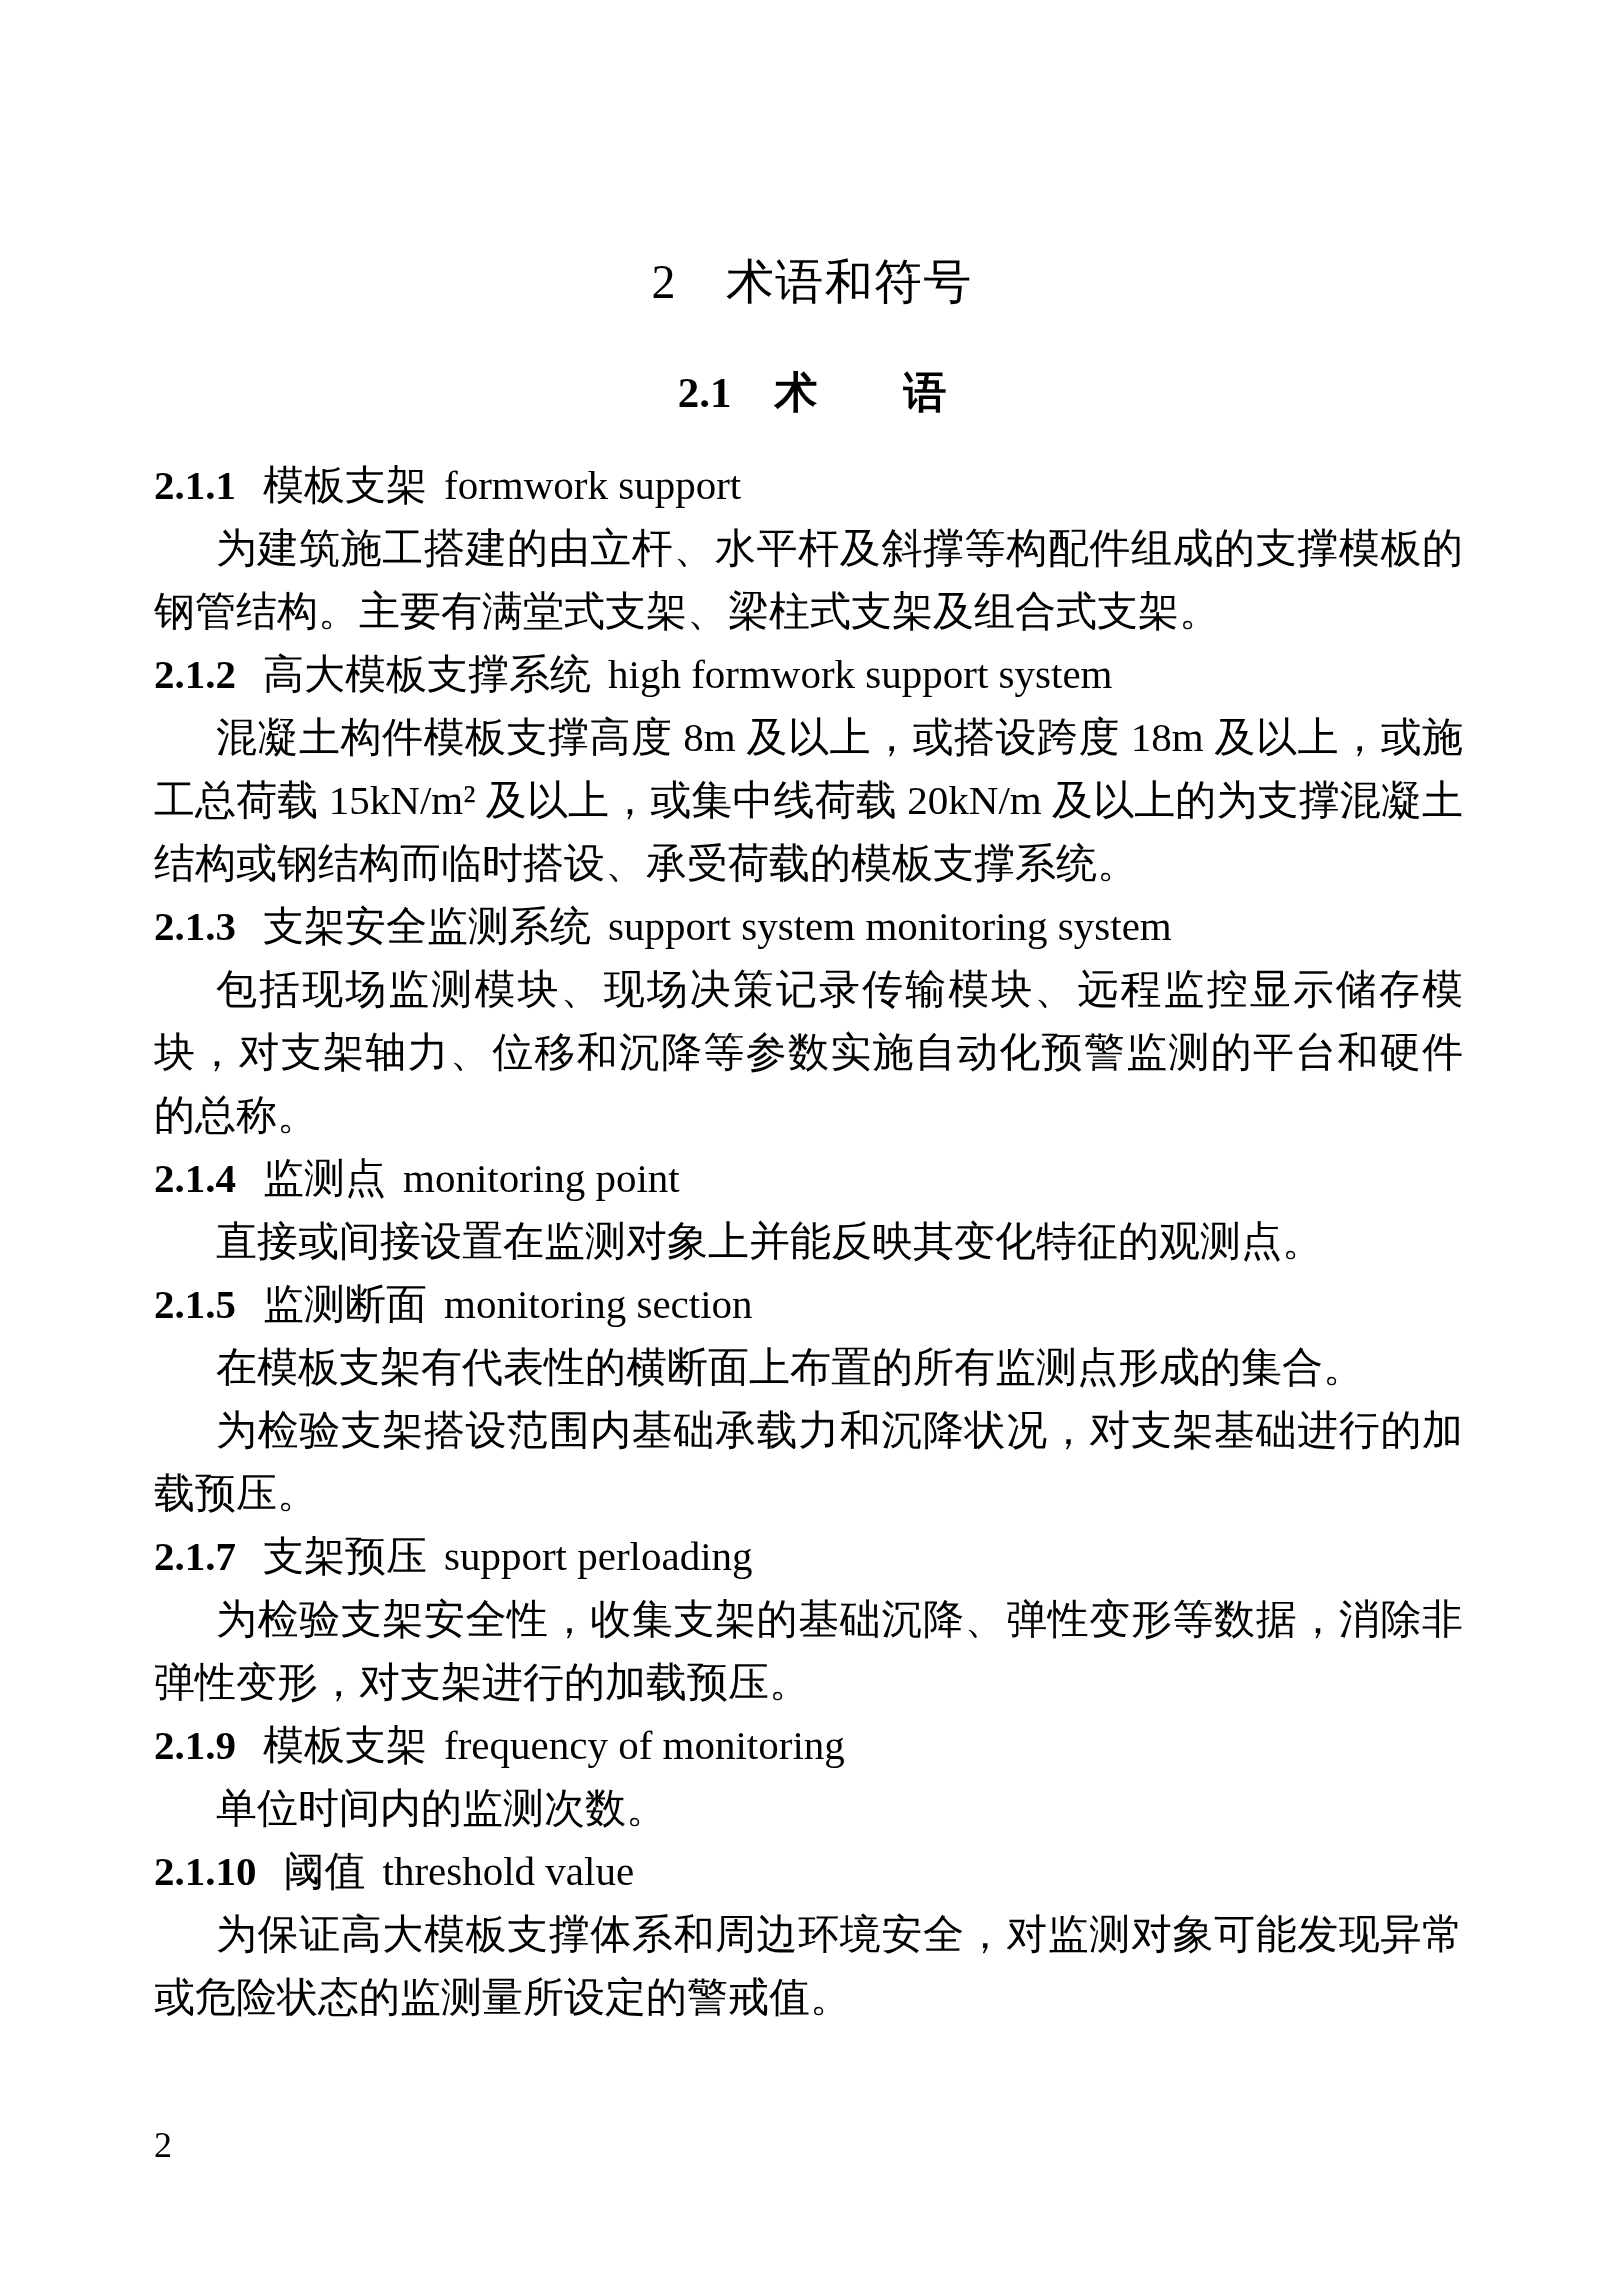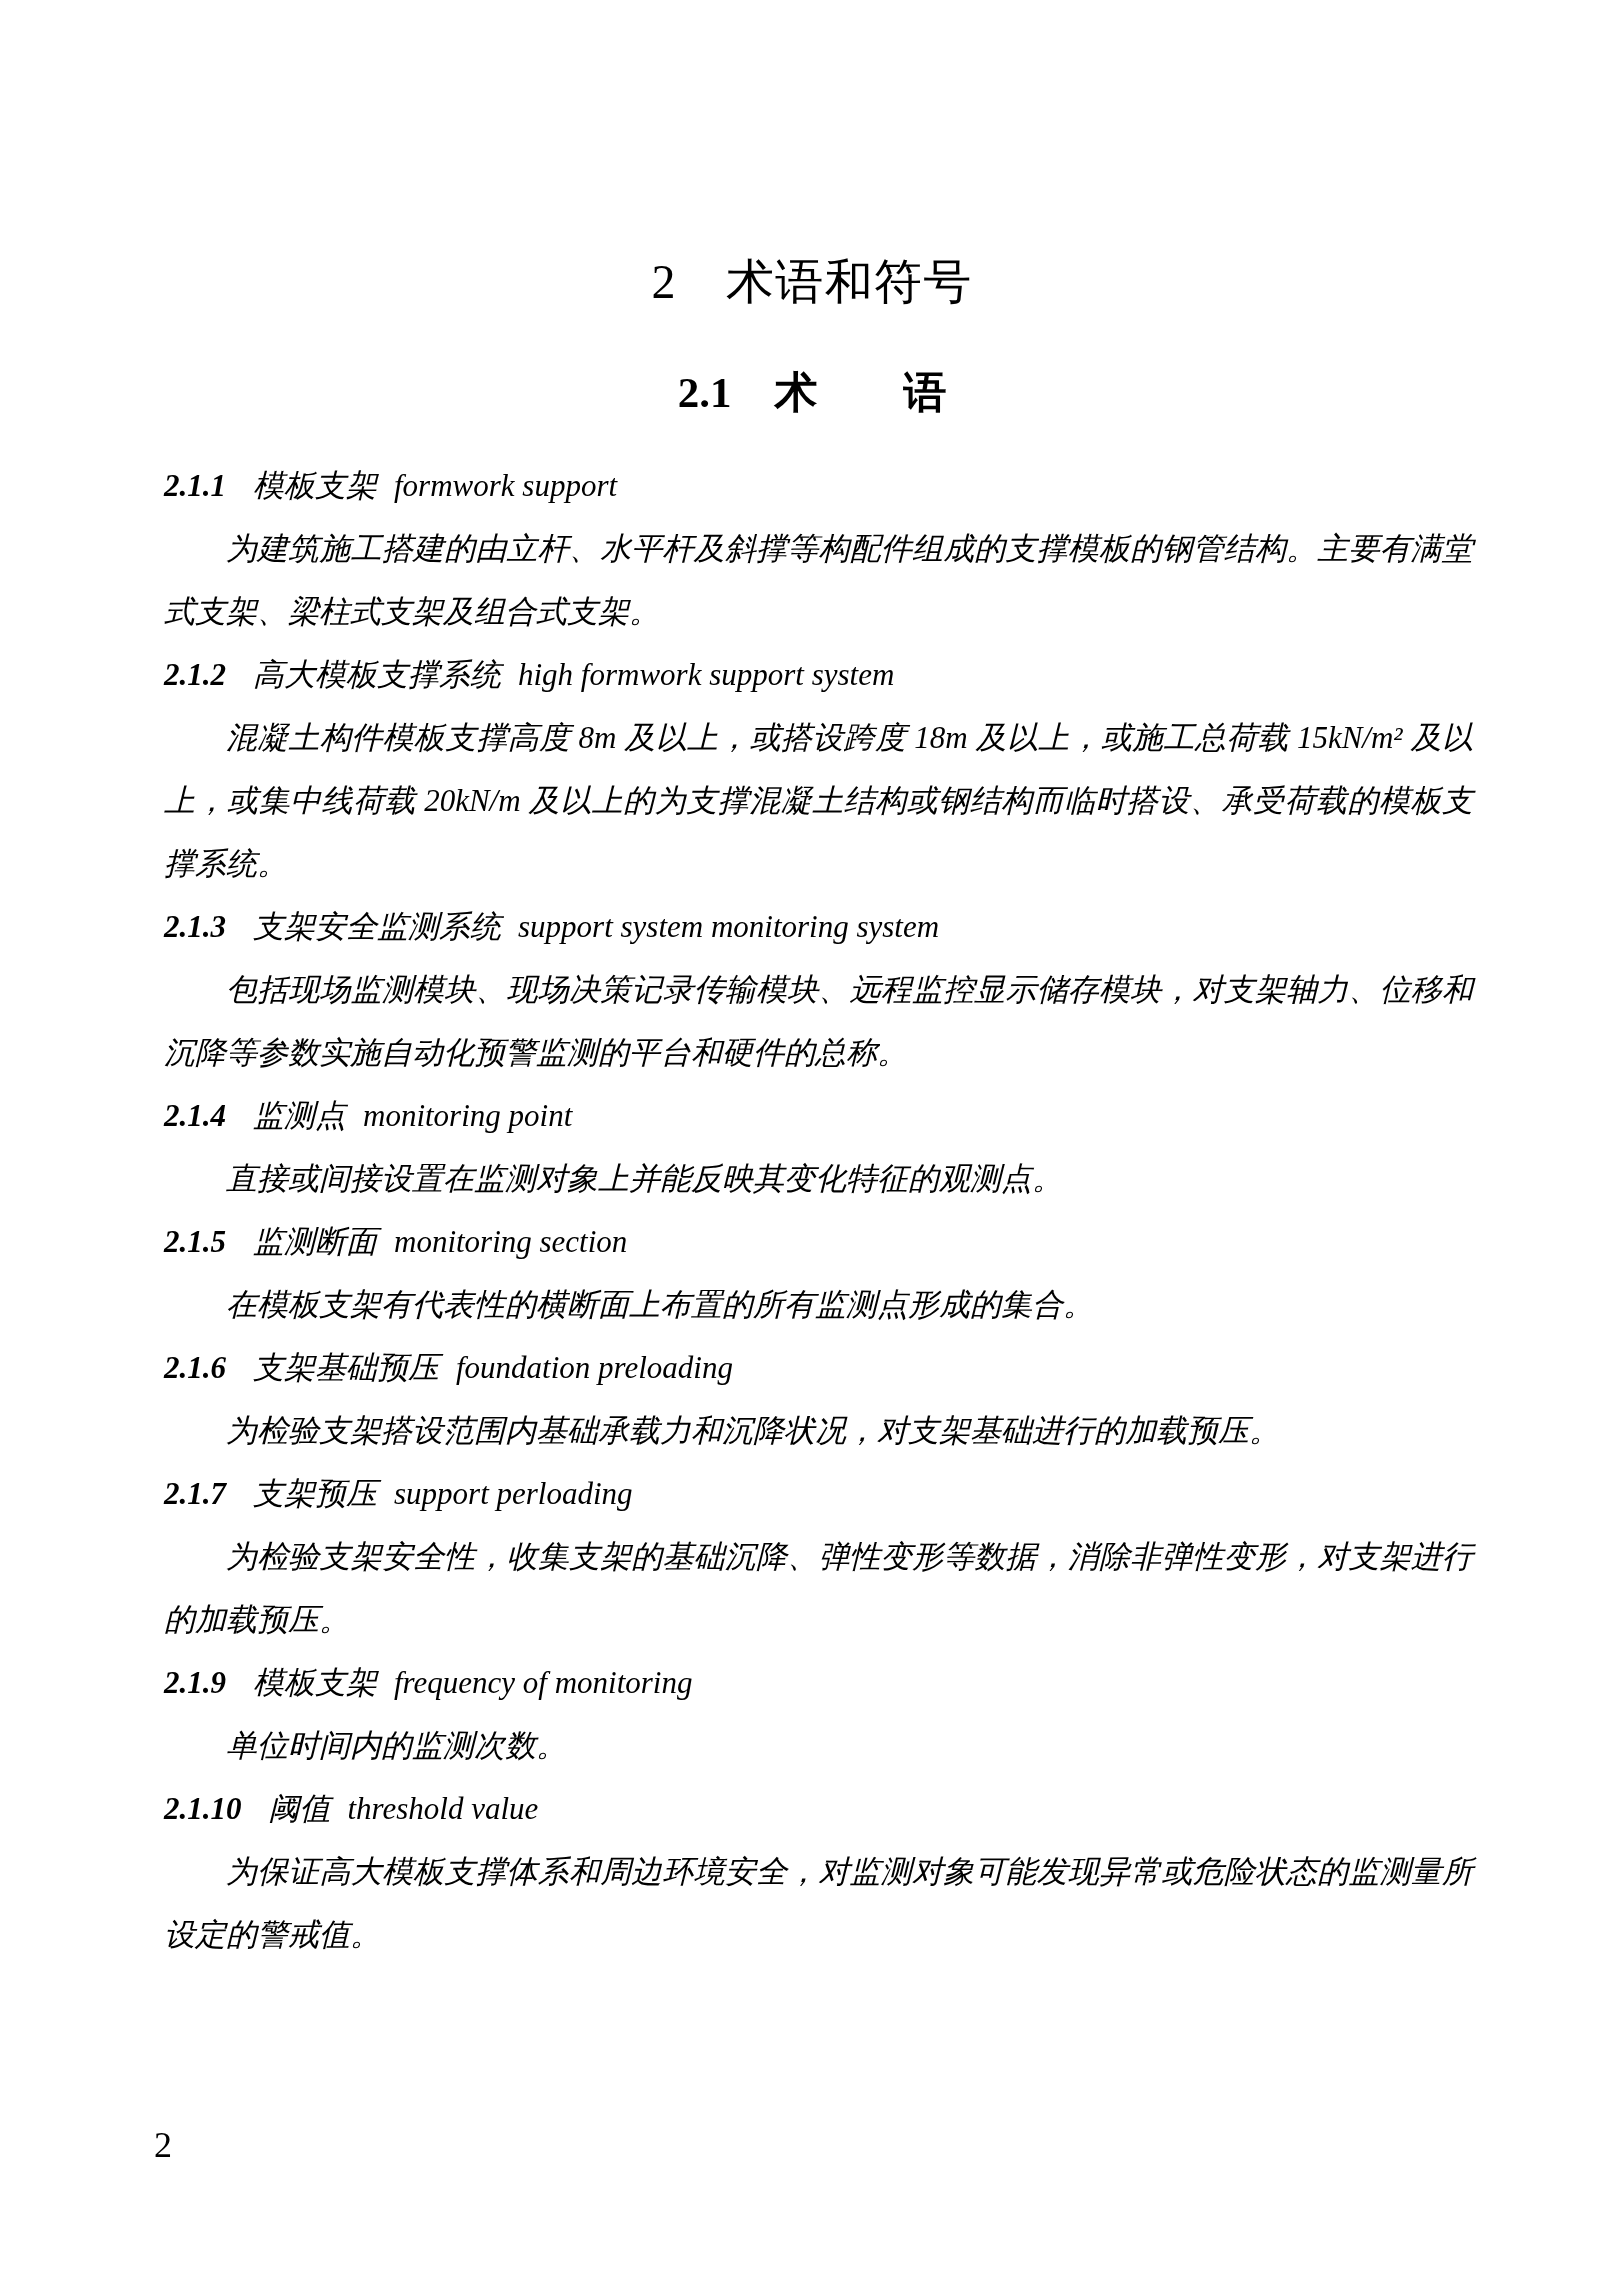--- a/index.html
+++ b/index.html
@@ -28,28 +28,27 @@
     left: 0; right: 0;
     top: 369px;
     text-align: center;
     font-size: 43px;
     font-weight: 700;
     line-height: 47px;
     white-space: pre;
   }
   .content {
     position: absolute;
-    left: 164px;
+    left: 154px;
     top: 454px;
     width: 1309px;
-    font-size: 31px;
+    font-size: 41px;
     line-height: 63px;
     text-align: justify;
     text-justify: inter-ideograph;
-    font-style: italic;
   }
   .term-heading { text-align: left; }
   .term-num { font-weight: 700; margin-right: 27px; }
   .term-name-cn { font-weight: 400; }
   .term-name-en { margin-left: 17px; }
   .term-def {
     margin: 0;
     text-indent: 62px;
   }
   .page-number {
@@ -100,23 +99,20 @@
     </div>
 
     <div class="term">
       <div class="term-heading">
         <span class="term-num">2.1.5</span><span class="term-name-cn">监测断面</span><span class="term-name-en">monitoring section</span>
       </div>
       <p class="term-def">在模板支架有代表性的横断面上布置的所有监测点形成的集合。</p>
     </div>
 
     <div class="term">
-      <div class="term-heading">
-        <span class="term-num">2.1.6</span><span class="term-name-cn">支架基础预压</span><span class="term-name-en">foundation preloading</span>
-      </div>
       <p class="term-def">为检验支架搭设范围内基础承载力和沉降状况，对支架基础进行的加载预压。</p>
     </div>
 
     <div class="term">
       <div class="term-heading">
         <span class="term-num">2.1.7</span><span class="term-name-cn">支架预压</span><span class="term-name-en">support perloading</span>
       </div>
       <p class="term-def">为检验支架安全性，收集支架的基础沉降、弹性变形等数据，消除非弹性变形，对支架进行的加载预压。</p>
     </div>
 

